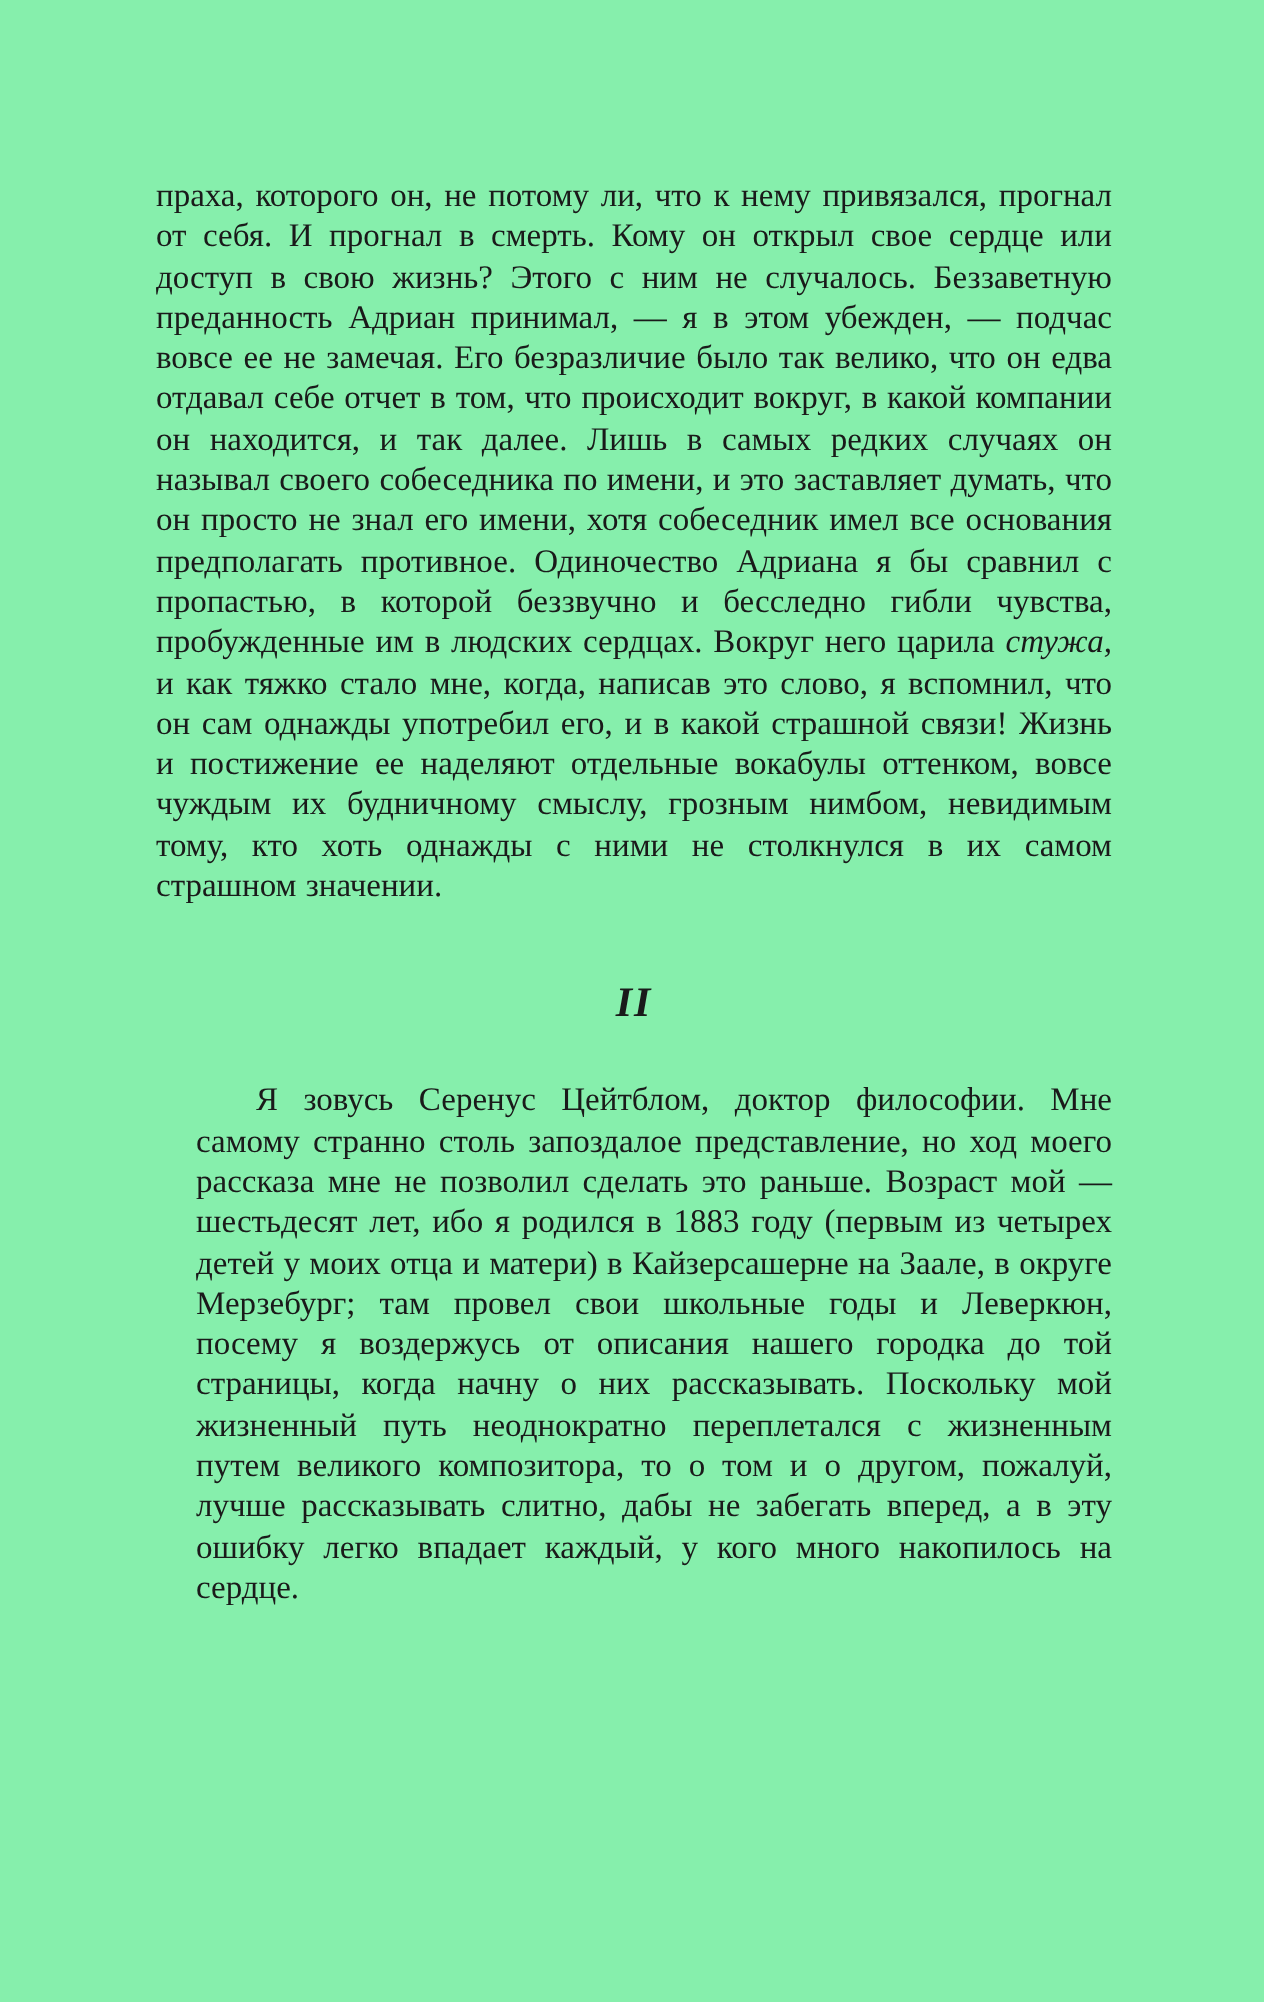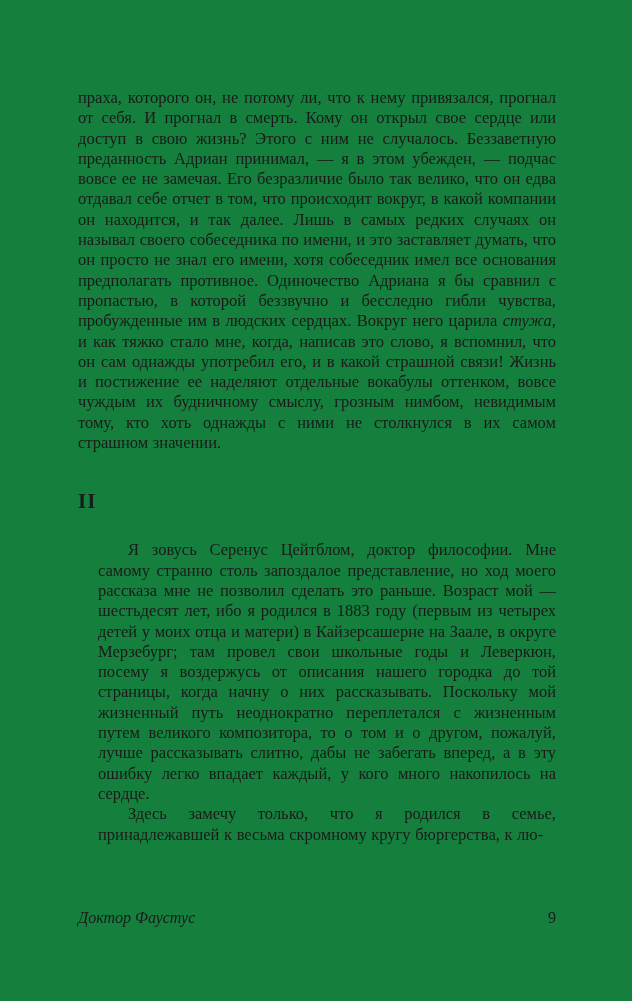--- a/index.html
+++ b/index.html
@@ -4,21 +4,21 @@
 <style>
   html, body {
     margin: 0;
     padding: 0;
     background: #ffffff;
   }
   .page {
     position: relative;
     width: 632px;
     height: 1001px;
-    background: #15803d;
+    background: #86efac;
     box-sizing: border-box;
     padding: 88px 76px 0 78px;
     font-family: "Liberation Serif", "DejaVu Serif", serif;
     color: #1a1a1a;
     overflow: hidden;
   }
   .para {
     margin: 0;
     font-size: 16.5px;
     line-height: 20.3px;
@@ -29,25 +29,26 @@
   }
   .para.indent {
     text-indent: 30px;
     margin-left: 20px;
   }
   .para em {
     font-style: italic;
   }
   .chapter {
     margin: 36px 0 26px 0;
-    text-align: left;
+    text-align: center;
     font-size: 21px;
     font-weight: bold;
     letter-spacing: 1px;
     font-family: "Liberation Serif", "DejaVu Serif", serif;
+    font-style: italic;
   }
   .footer {
     position: absolute;
     left: 78px;
     right: 76px;
     bottom: 74px;
     display: flex;
     justify-content: space-between;
     align-items: baseline;
     font-size: 16px;
@@ -65,22 +66,17 @@
 <div class="page">
 
   <div class="text-block">
 
     <p class="para"><span>праха, которого он, не потому ли, что к нему привязался, прогнал от себя. И прогнал в смерть. Кому он открыл свое сердце или доступ в свою жизнь? Этого с ним не случалось. Беззаветную преданность Адриан принимал, — я в этом убежден, — подчас вовсе ее не замечая. Его безразличие было так велико, что он едва отдавал себе отчет в том, что происходит вокруг, в какой компании он находится, и так далее. Лишь в самых редких случаях он называл своего собеседника по имени, и это заставляет думать, что он просто не знал его имени, хотя собеседник имел все основания предполагать противное. Одиночество Адриана я бы сравнил с пропастью, в которой беззвучно и бесследно гибли чувства, пробужденные им в людских сердцах. Вокруг него царила </span><em>стужа,</em><span> и как тяжко стало мне, когда, написав это слово, я вспомнил, что он сам однажды употребил его, и в какой страшной связи! Жизнь и постижение ее наделяют отдельные вокабулы оттенком, вовсе чуждым их будничному смыслу, грозным нимбом, невидимым тому, кто хоть однажды с ними не столкнулся в их самом страшном значении.</span></p>
 
     <h2 class="chapter">II</h2>
 
     <p class="para indent">Я зовусь Серенус Цейтблом, доктор философии. Мне самому странно столь запоздалое представление, но ход моего рассказа мне не позволил сделать это раньше. Возраст мой — шестьдесят лет, ибо я родился в 1883 году (первым из четырех детей у моих отца и матери) в Кайзерсашерне на Заале, в округе Мерзебург; там провел свои школьные годы и Леверкюн, посему я воздержусь от описания нашего городка до той страницы, когда начну о них рассказывать. Поскольку мой жизненный путь неоднократно переплетался с жизненным путем великого композитора, то о том и о другом, пожалуй, лучше рассказывать слитно, дабы не забегать вперед, а в эту ошибку легко впадает каждый, у кого много накопилось на сердце.</p>
 
-    <p class="para indent">Здесь замечу только, что я родился в семье, принадлежавшей к весьма скромному кругу бюргерства, к лю-</p>
 
   </div>
 
-  <div class="footer">
-    <span class="running-title">Доктор Фаустус</span>
-    <span class="page-number">9</span>
-  </div>
 
 </div>
 
 </body></html>

